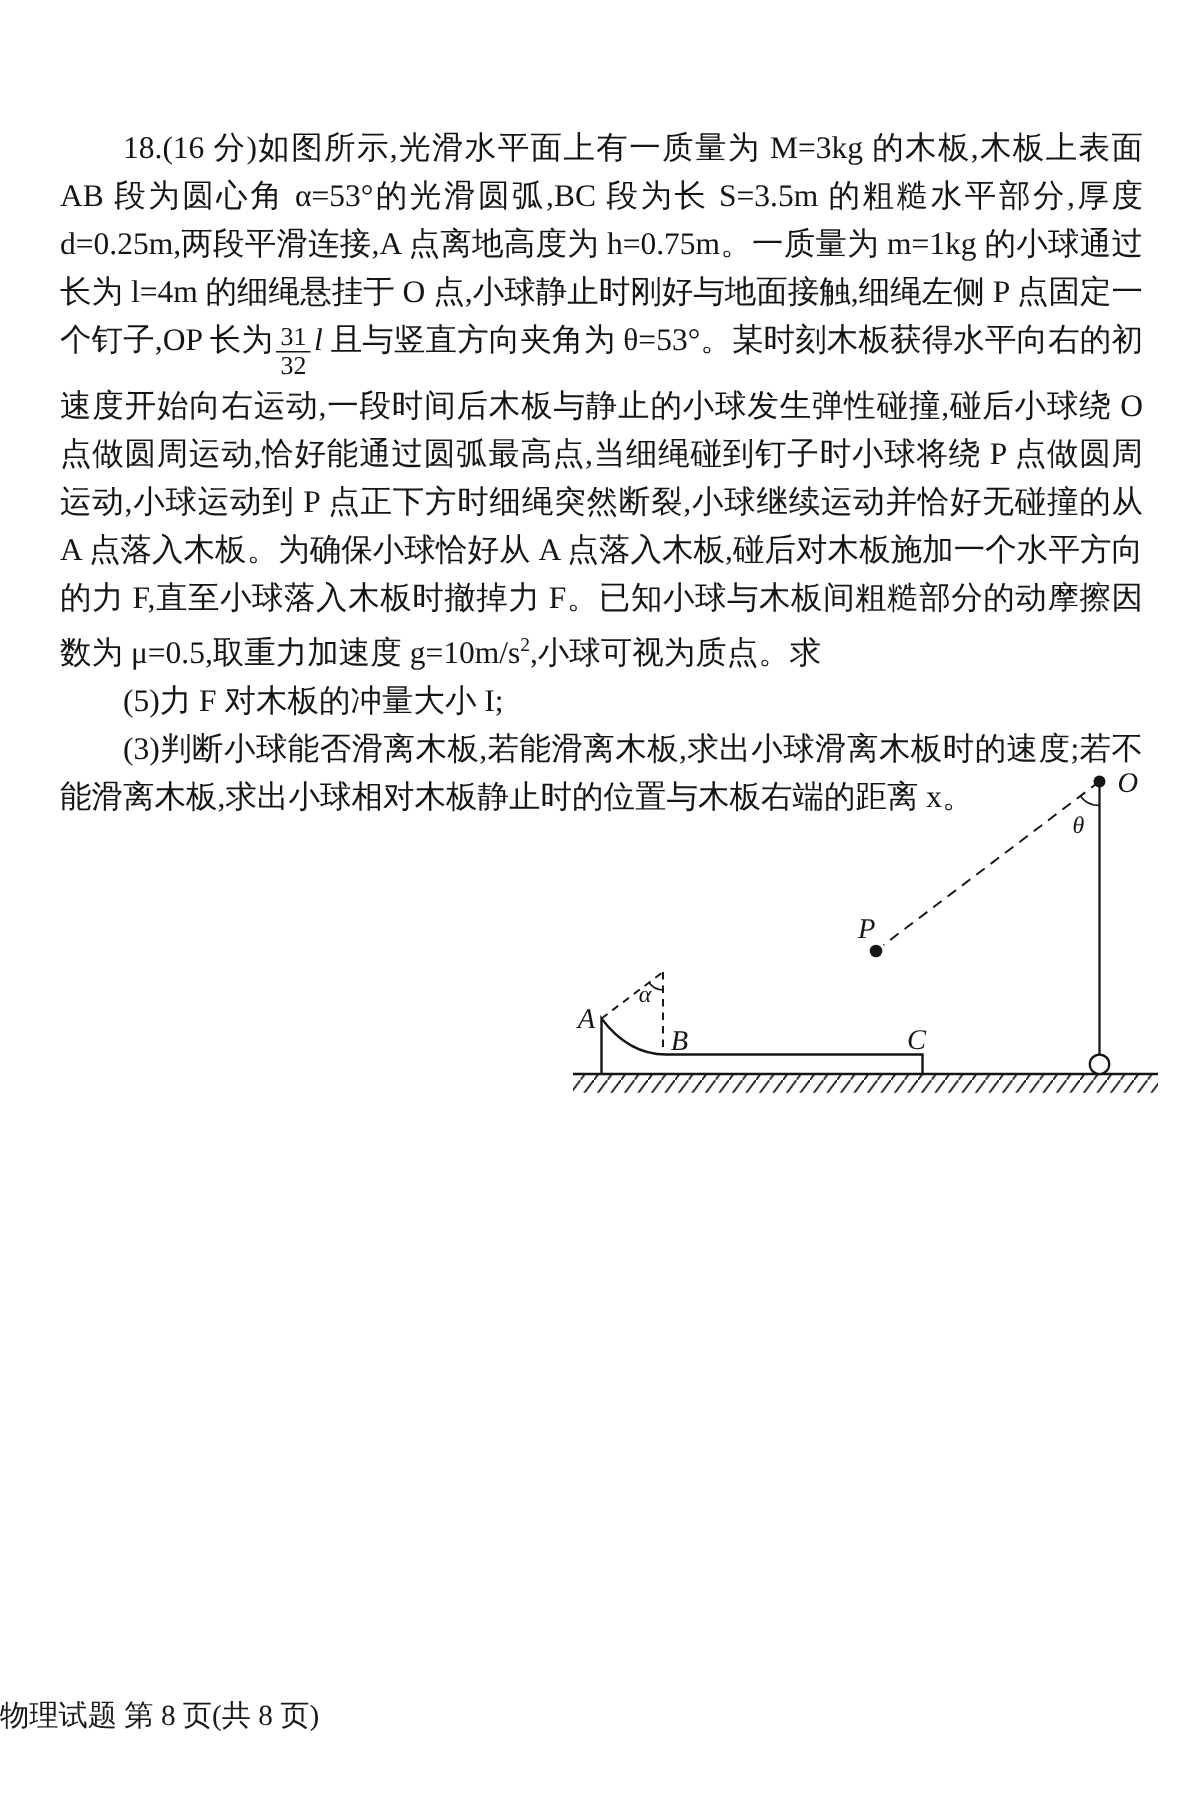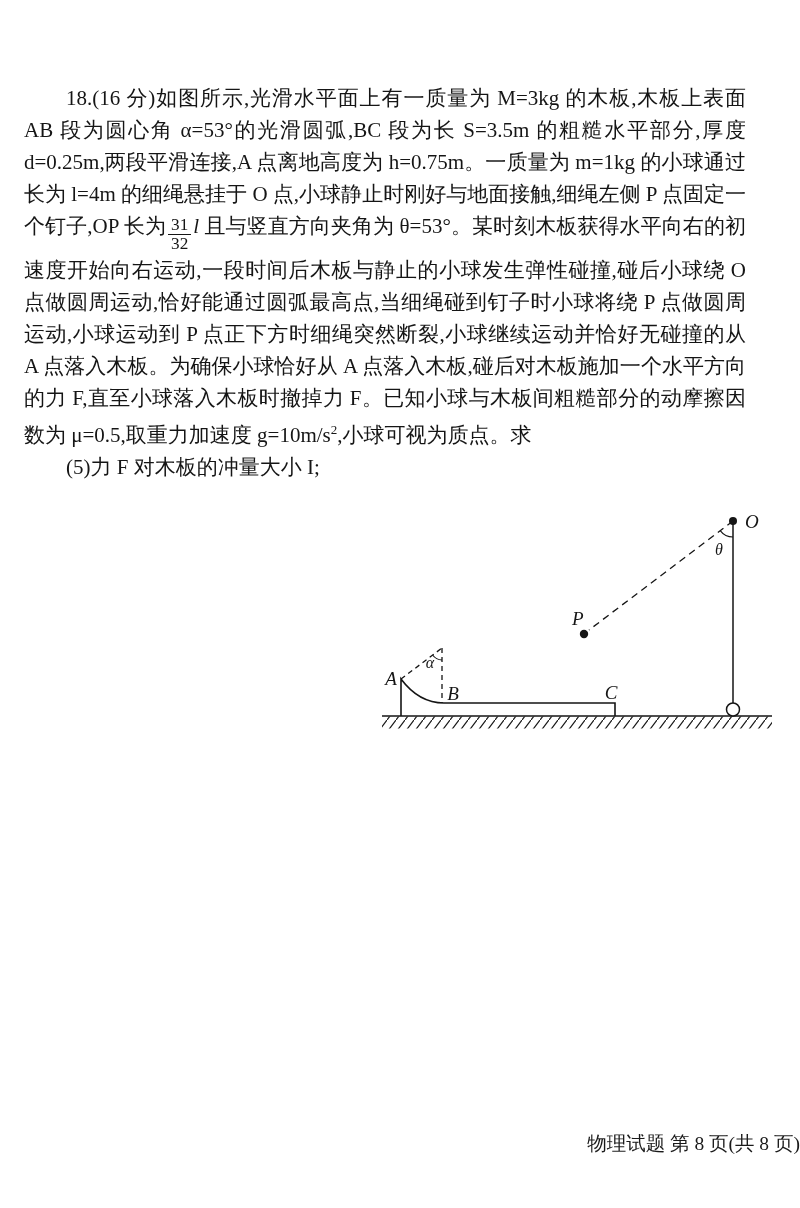--- a/index.html
+++ b/index.html
@@ -1,21 +1,21 @@
 <!DOCTYPE html>
 <html><head>
 <meta charset="utf-8">
 <style>
   html,body { margin:0; padding:0; background:#e8e8e8; }
   .page {
     position:relative; width:800px; height:1208px; margin:0 auto;
     background:#ffffff; color:#151515; overflow:hidden;
     font-family:"Liberation Serif","DejaVu Serif",serif;
   }
-  .text-block { position:absolute; left:24px; top:82px; width:722px; }
+  .text-block { position:absolute; left:40px; top:82px; width:722px; }
   .para {
     margin:0; font-size:21px; line-height:32px;
     text-align:justify; text-justify:inter-ideograph;
   }
   .indent { text-indent:2em; }
   .var { font-style:italic; }
   .frac {
     display:inline-block; vertical-align:-0.95em; text-align:center;
     line-height:1.08; font-size:0.82em; margin:0 2px; text-indent:0;
   }
@@ -23,34 +23,35 @@
   .frac .den { display:block; border-top:1.3px solid #151515; padding:0 3px;text-align:right; }
   sup { font-size:0.62em; }
   sub { font-size:0.62em; }
   .diagram { position:absolute; left:380px; top:505px; }
   .diagram text {
     font-family:"Liberation Serif","DejaVu Serif",serif;
     font-style:italic; fill:#151515;
   }
   .footer-wrap {
     position:absolute; left:0; top:1130px; width:800px;
-    text-align:right; font-size:19.5px; color:#1a1a1a;
+    text-align:left; font-size:19.5px; color:#1a1a1a;
   }
 </style>
 </head>
 <body>
 
 <div class="page">
 
   <div class="text-block">
     <p class="para indent"><span>18.(16 分)如图所示,光滑水平面上有一质量为 M=3kg 的木板,木板上表面 AB 段为圆心角 α=53°的光滑圆弧,BC 段为长 S=3.5m 的粗糙水平部分,厚度 d=0.25m,两段平滑连接,A 点离地高度为 h=0.75m。一质量为 m=1kg 的小球通过长为 l=4m 的细绳悬挂于 O 点,小球静止时刚好与地面接触,细绳左侧 P 点固定一个钉子,OP 长为</span><span class="frac"><span class="num">31</span><span class="den">32</span></span><span class="var">l</span><span> 且与竖直方向夹角为 θ=53°。某时刻木板获得水平向右的初速度开始向右运动,一段时间后木板与静止的小球发生弹性碰撞,碰后小球绕 O 点做圆周运动,恰好能通过圆弧最高点,当细绳碰到钉子时小球将绕 P 点做圆周运动,小球运动到 P 点正下方时细绳突然断裂,小球继续运动并恰好无碰撞的从 A 点落入木板。为确保小球恰好从 A 点落入木板,碰后对木板施加一个水平方向的力 F,直至小球落入木板时撤掉力 F。已知小球与木板间粗糙部分的动摩擦因数为 μ=0.5,取重力加速度 g=10m/s</span><sup>2</sup><span>,小球可视为质点。求</span></p>
 
 
     <p class="para indent"><span>(5)力 F 对木板的冲量大小 I;</span></p>
 
+    <p class="para indent"><span>(3)判断小球能否滑离木板,若能滑离木板,求出小球滑离木板时的速度;若不能滑离木板,求出小球相对木板静止时的位置与木板右端的距离 x。</span></p>
   </div>
 
   <svg class="diagram" width="395" height="235" viewBox="380 505 395 235" xmlns="http://www.w3.org/2000/svg">
     <defs>
       <pattern id="hatch" width="9" height="12" patternUnits="userSpaceOnUse">
         <line x1="0" y1="12" x2="9" y2="0" stroke="#151515" stroke-width="1.2"></line>
       </pattern>
     </defs>
 
     <line x1="382" y1="716" x2="772" y2="716" stroke="#151515" stroke-width="1.6"></line>

